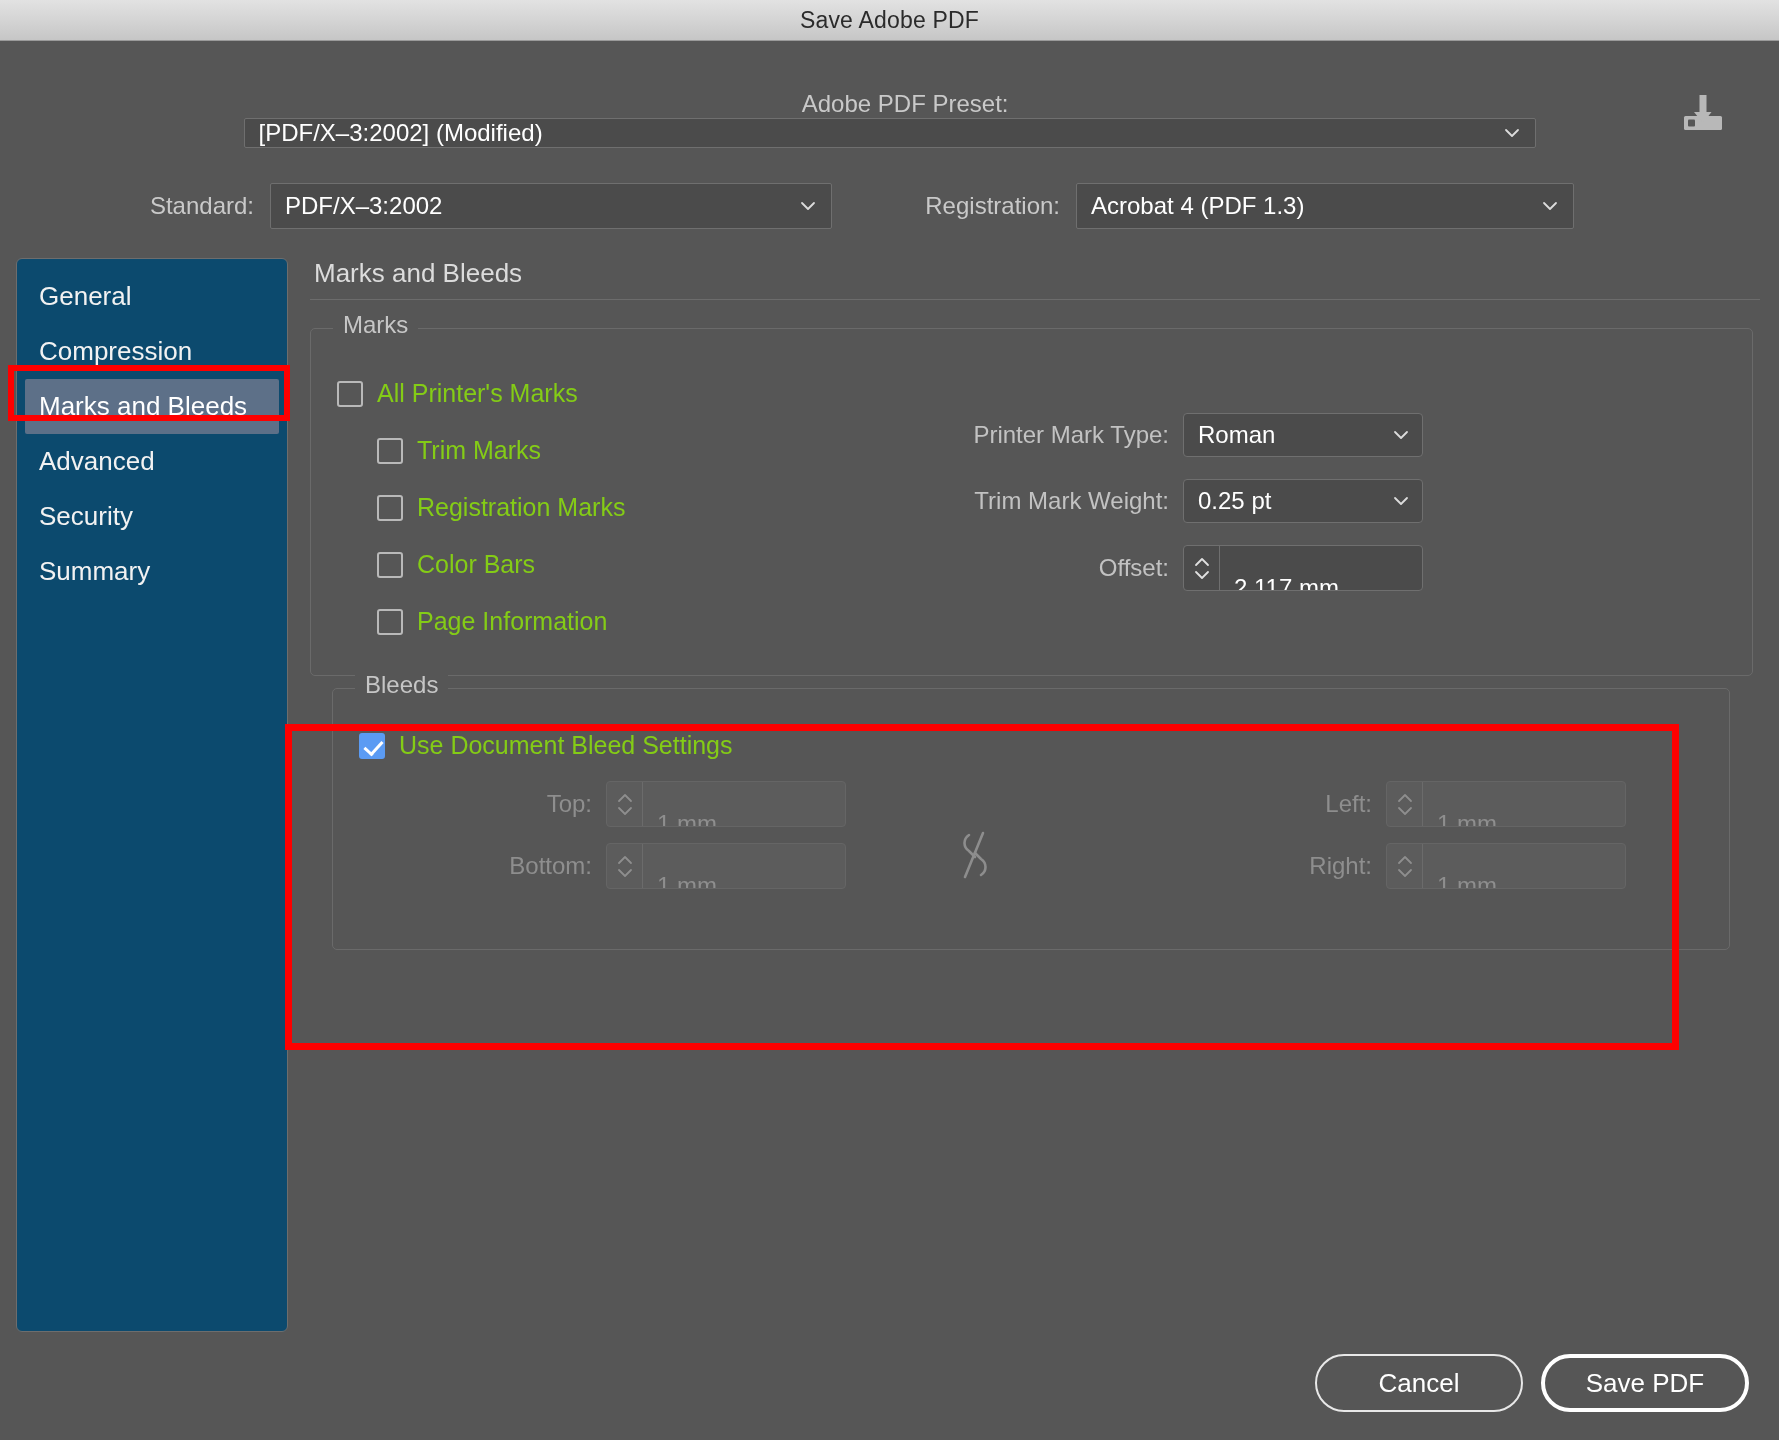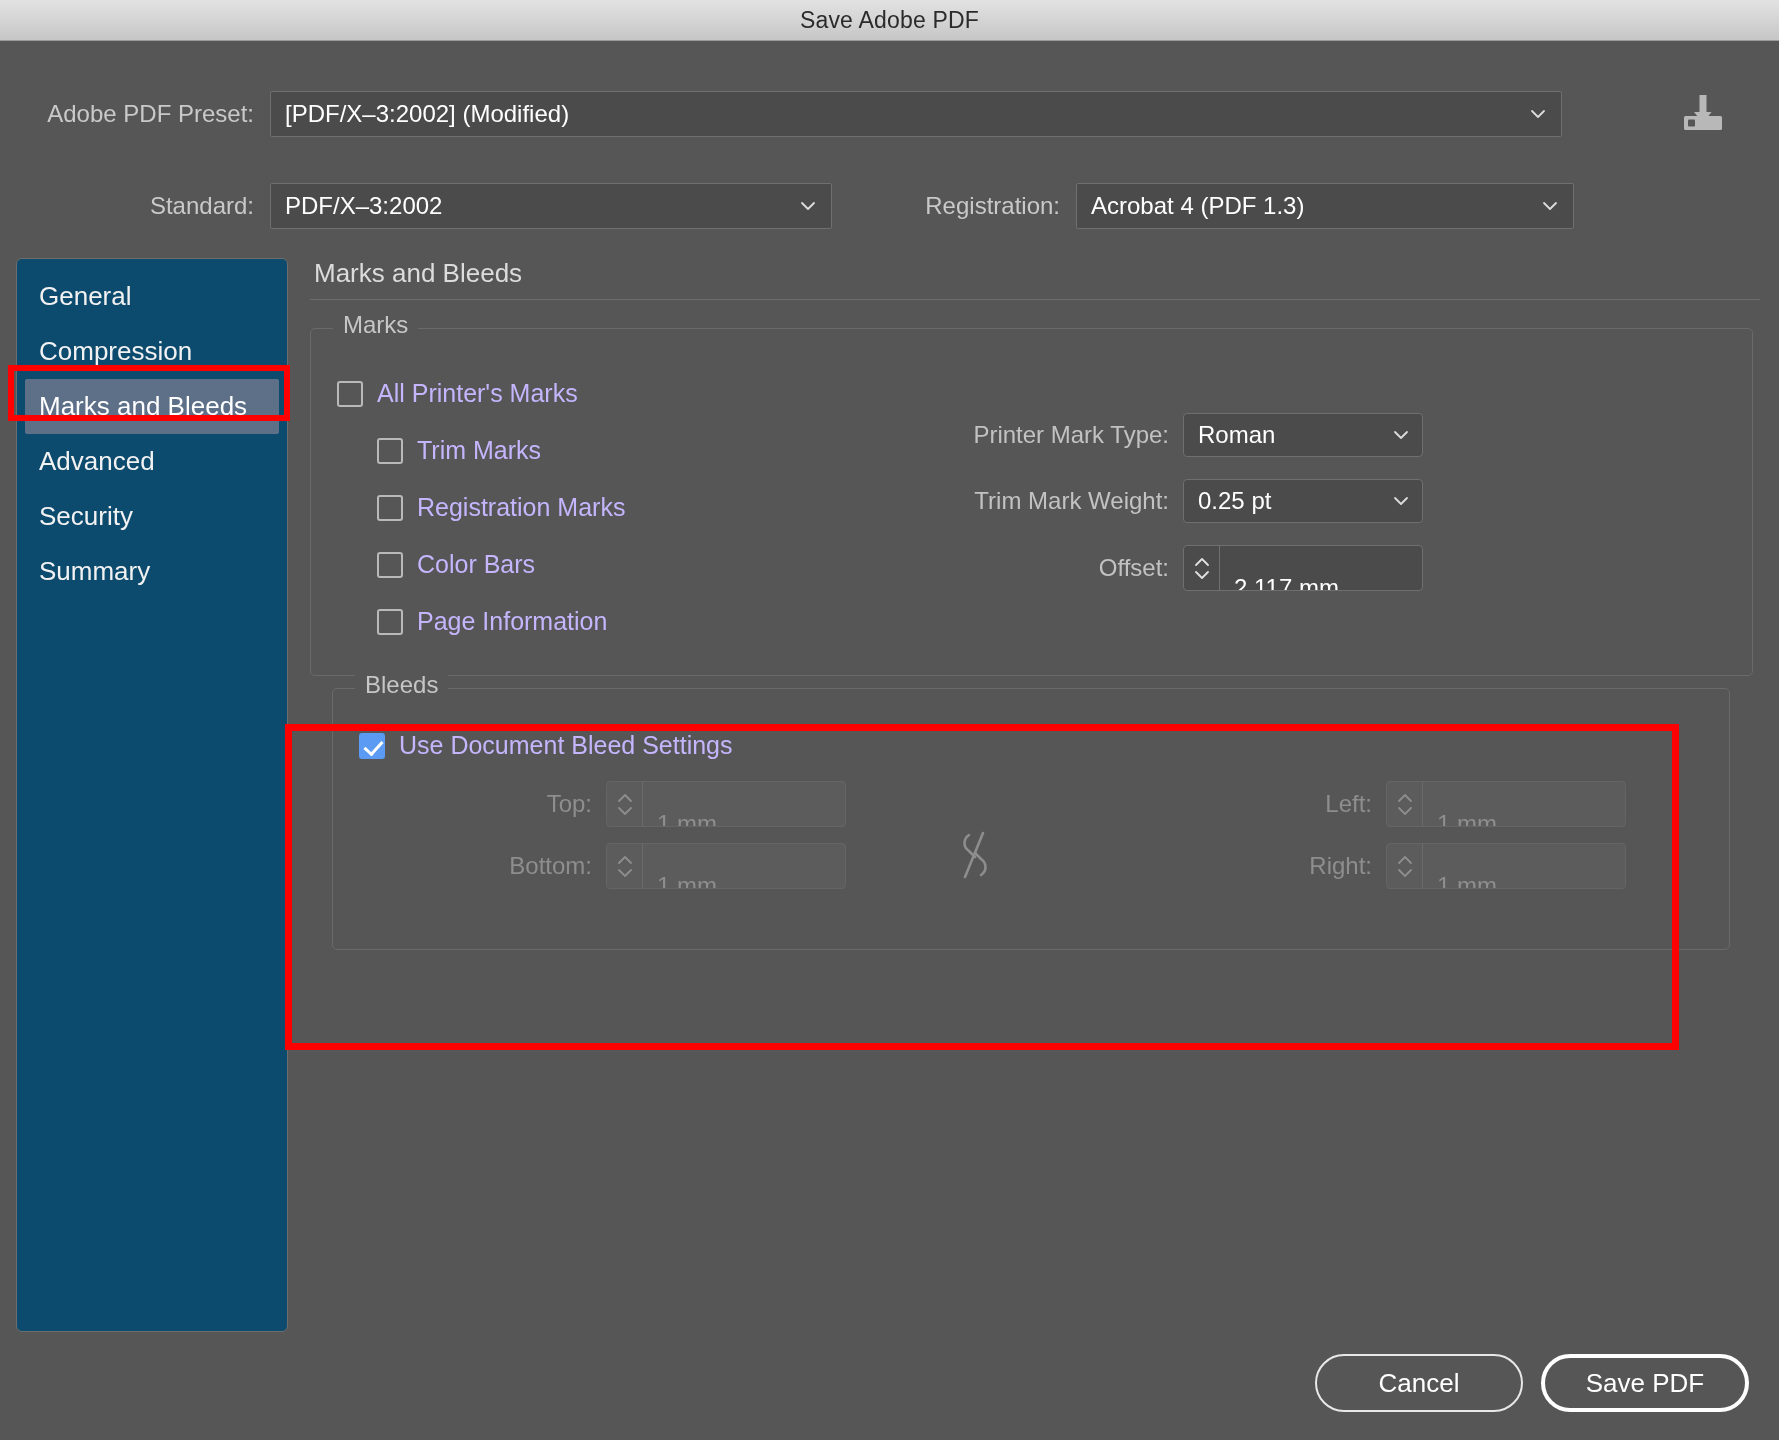--- a/index.html
+++ b/index.html
@@ -38,20 +38,21 @@
   }
 
   
   .row-preset {
     position: absolute;
     left: 0; top: 90px;
     width: 1779px;
     height: 48px;
     display: flex;
     align-items: center;
+    flex-direction: column;
   }
   .label-preset {
     width: 270px;
     text-align: right;
     padding-right: 16px;
     font-size: 24px;
     color: #c9c9c9;
   }
   .select-box {
     background: #4b4b4b;
@@ -181,21 +182,21 @@
   }
 
   .group-marks { width: 1443px; height: 348px; }
   .group-bleeds { width: 1398px; height: 262px; margin-left: 22px; }
 
   
   .cbrow {
     display: flex;
     align-items: center;
     font-size: 25px;
-    color: #c4b5fd;
+    color: #84cc16;
   }
   .cb {
     width: 26px; height: 26px;
     border: 2px solid #b9b9b9;
     border-radius: 3px;
     background: transparent;
     margin-right: 14px;
     flex: 0 0 auto;
   }
   .cb.checked {

